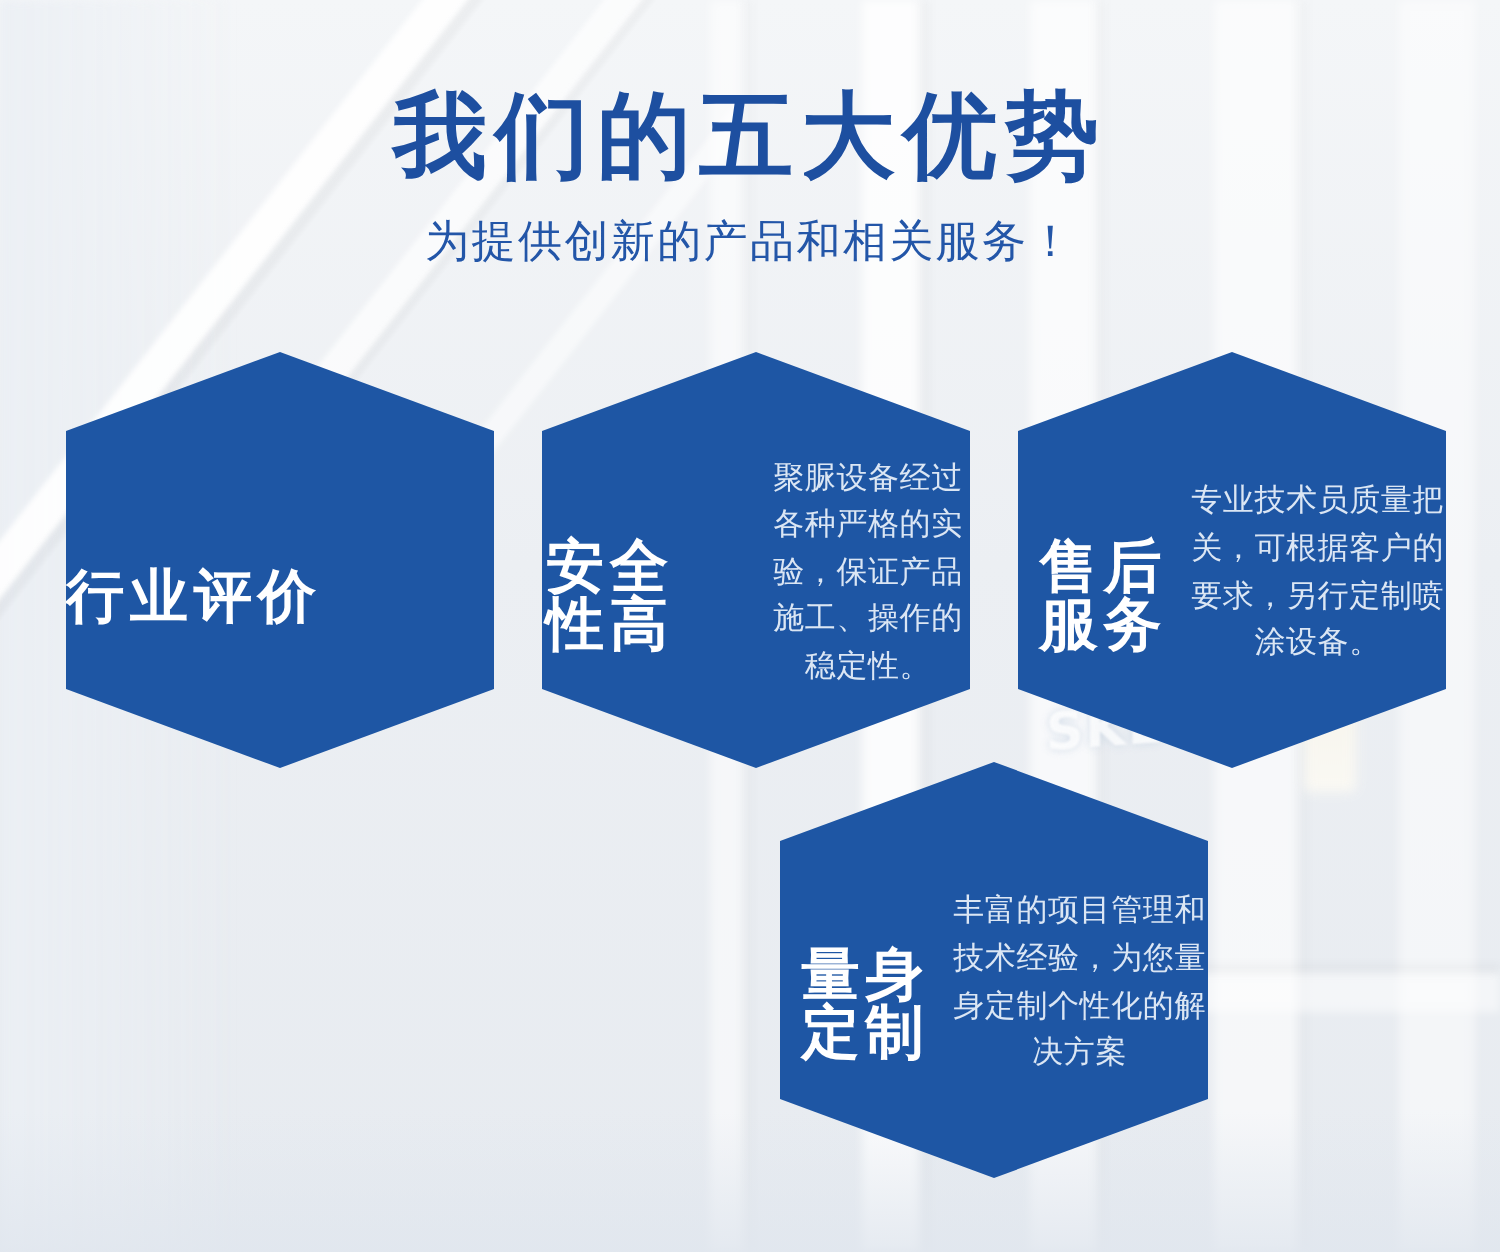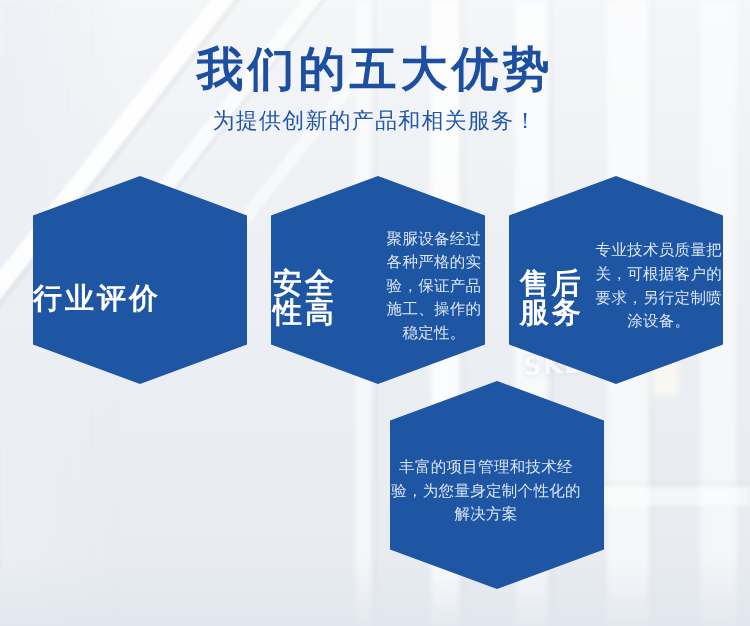--- a/index.html
+++ b/index.html
@@ -178,16 +178,17 @@
     <div class="hex-body">聚脲设备经过各种严格的实验，保证产品施工、操作的稳定性。</div>
   </div>
 
   <div class="hex" id="hex-3">
     <div class="hex-title">售后服务</div>
     <div class="hex-body">专业技术员质量把关，可根据客户的要求，另行定制喷涂设备。</div>
   </div>
 
 
   <div class="hex" id="hex-5">
+    <div class="hex-title">量身定制</div>
     <div class="hex-body">丰富的项目管理和技术经验，为您量身定制个性化的解决方案</div>
   </div>
 
 </div>
 
 </body></html>

